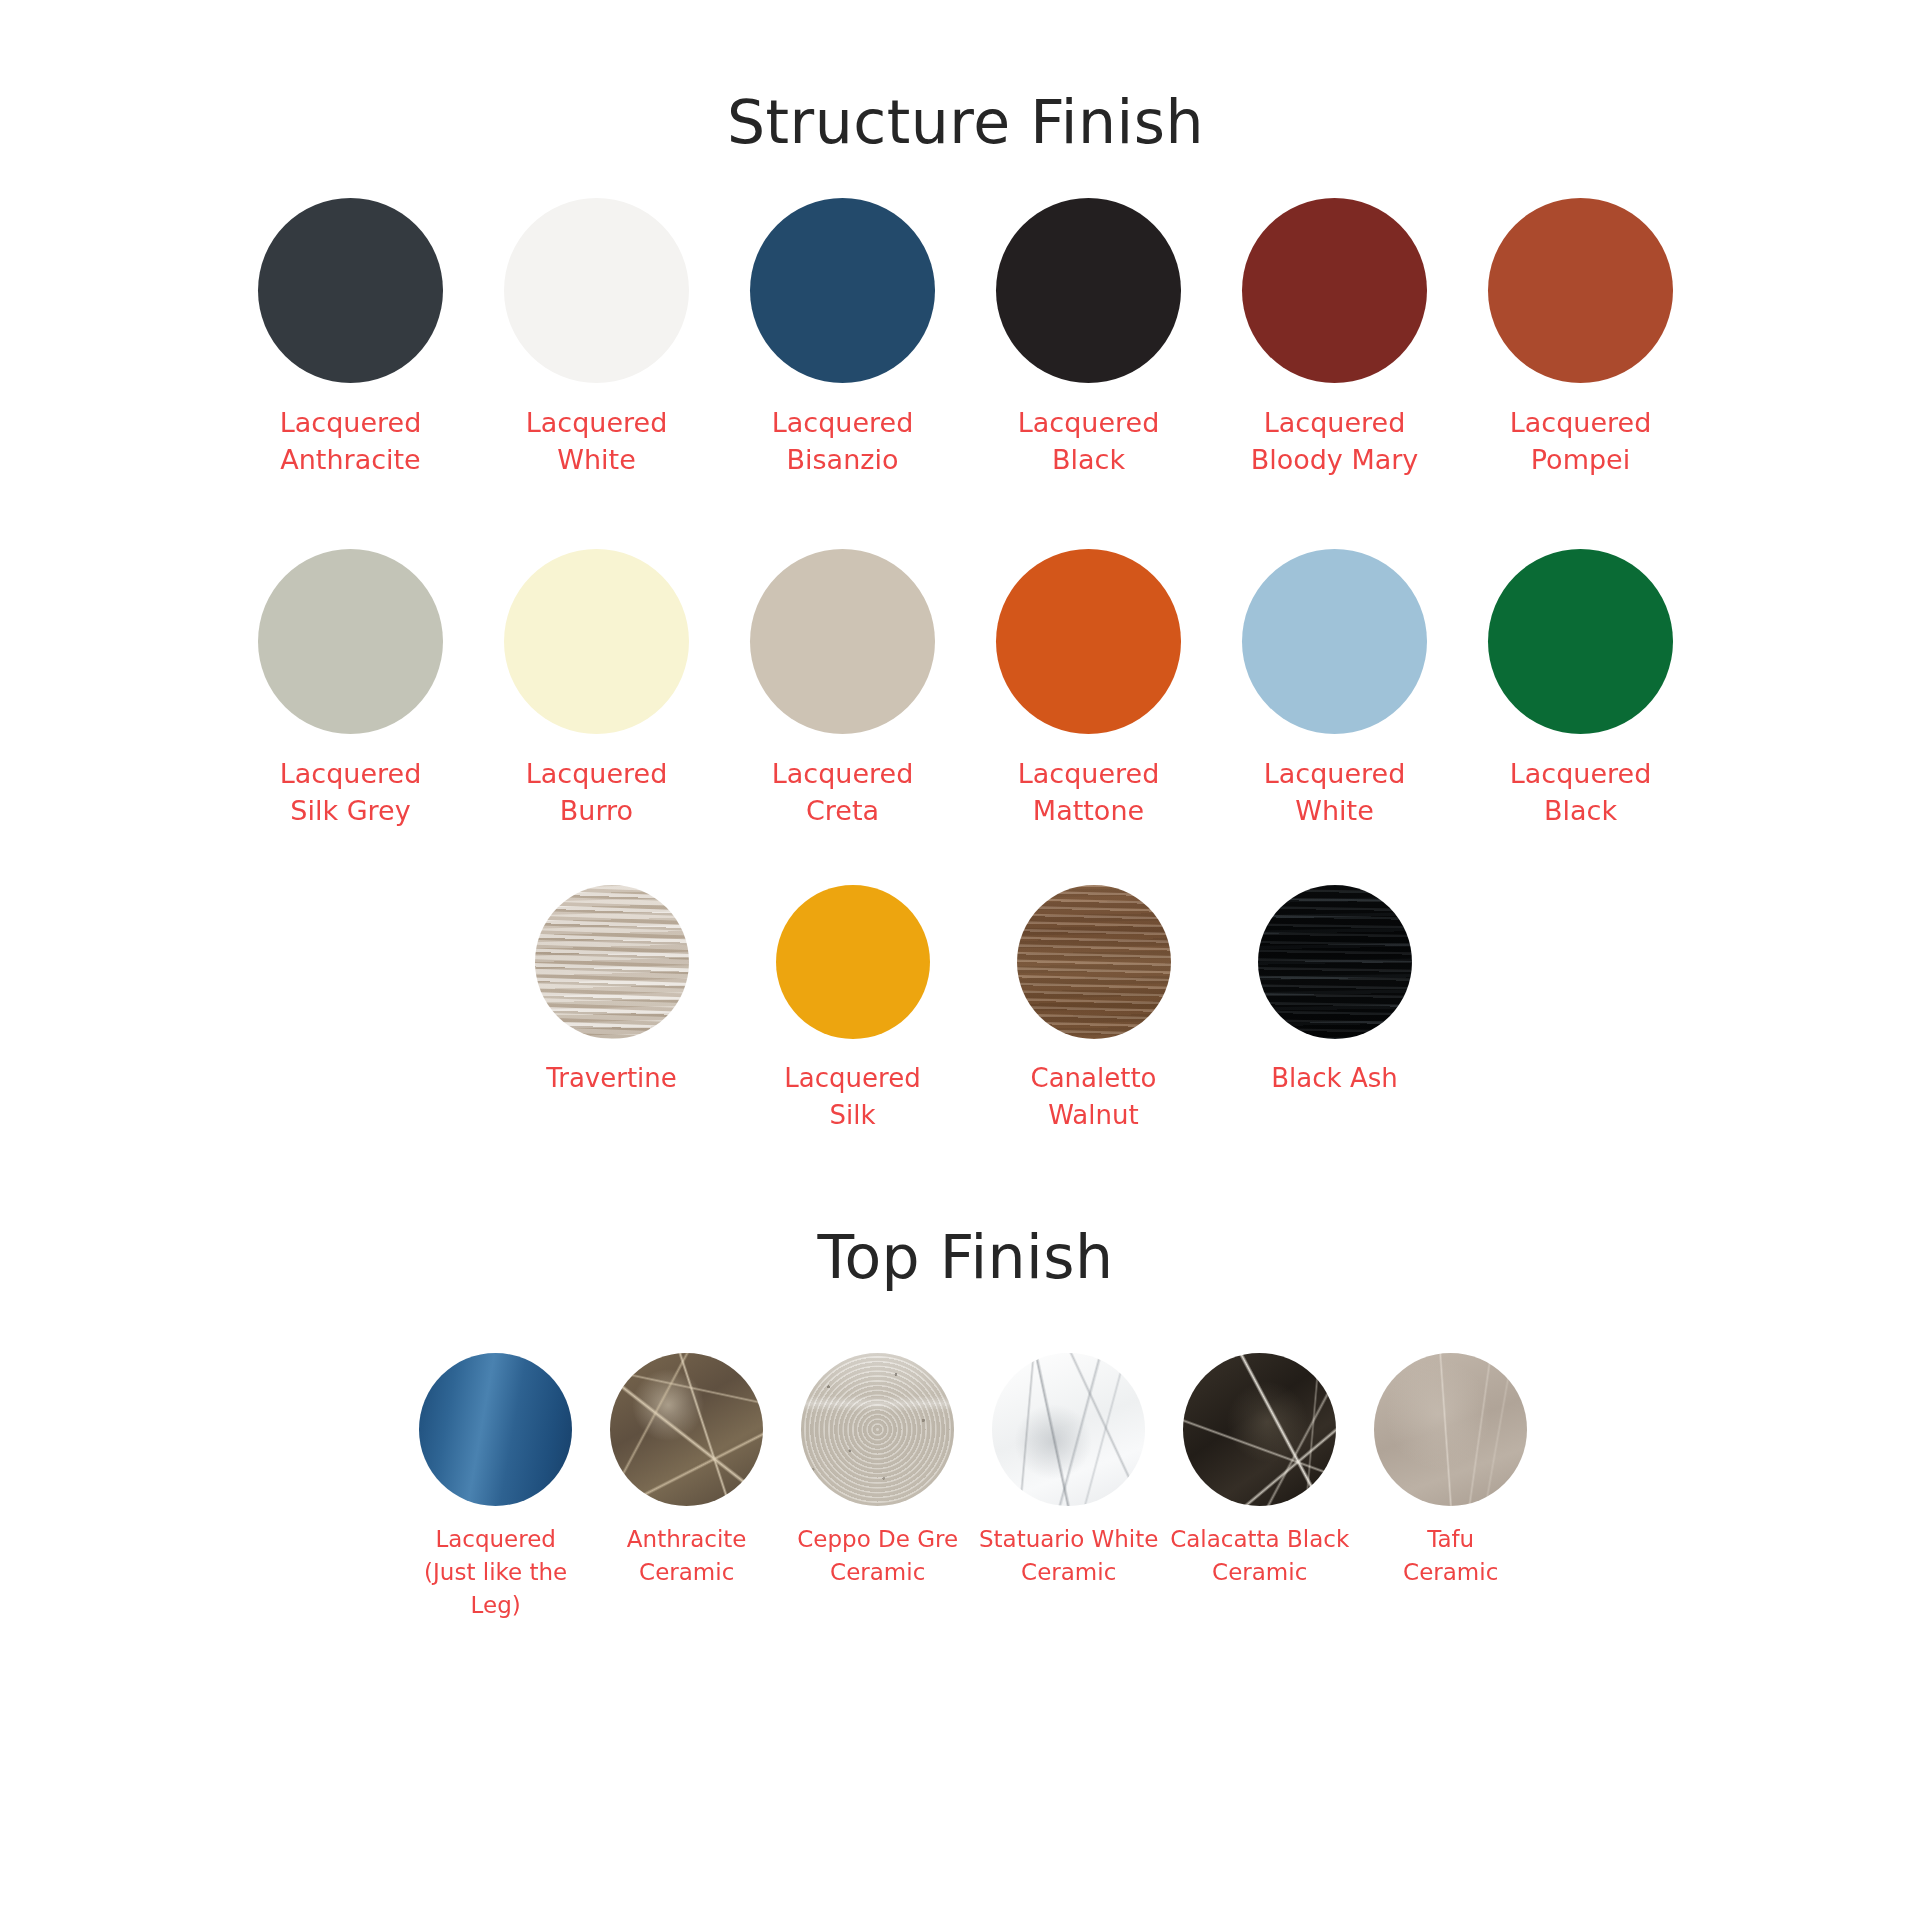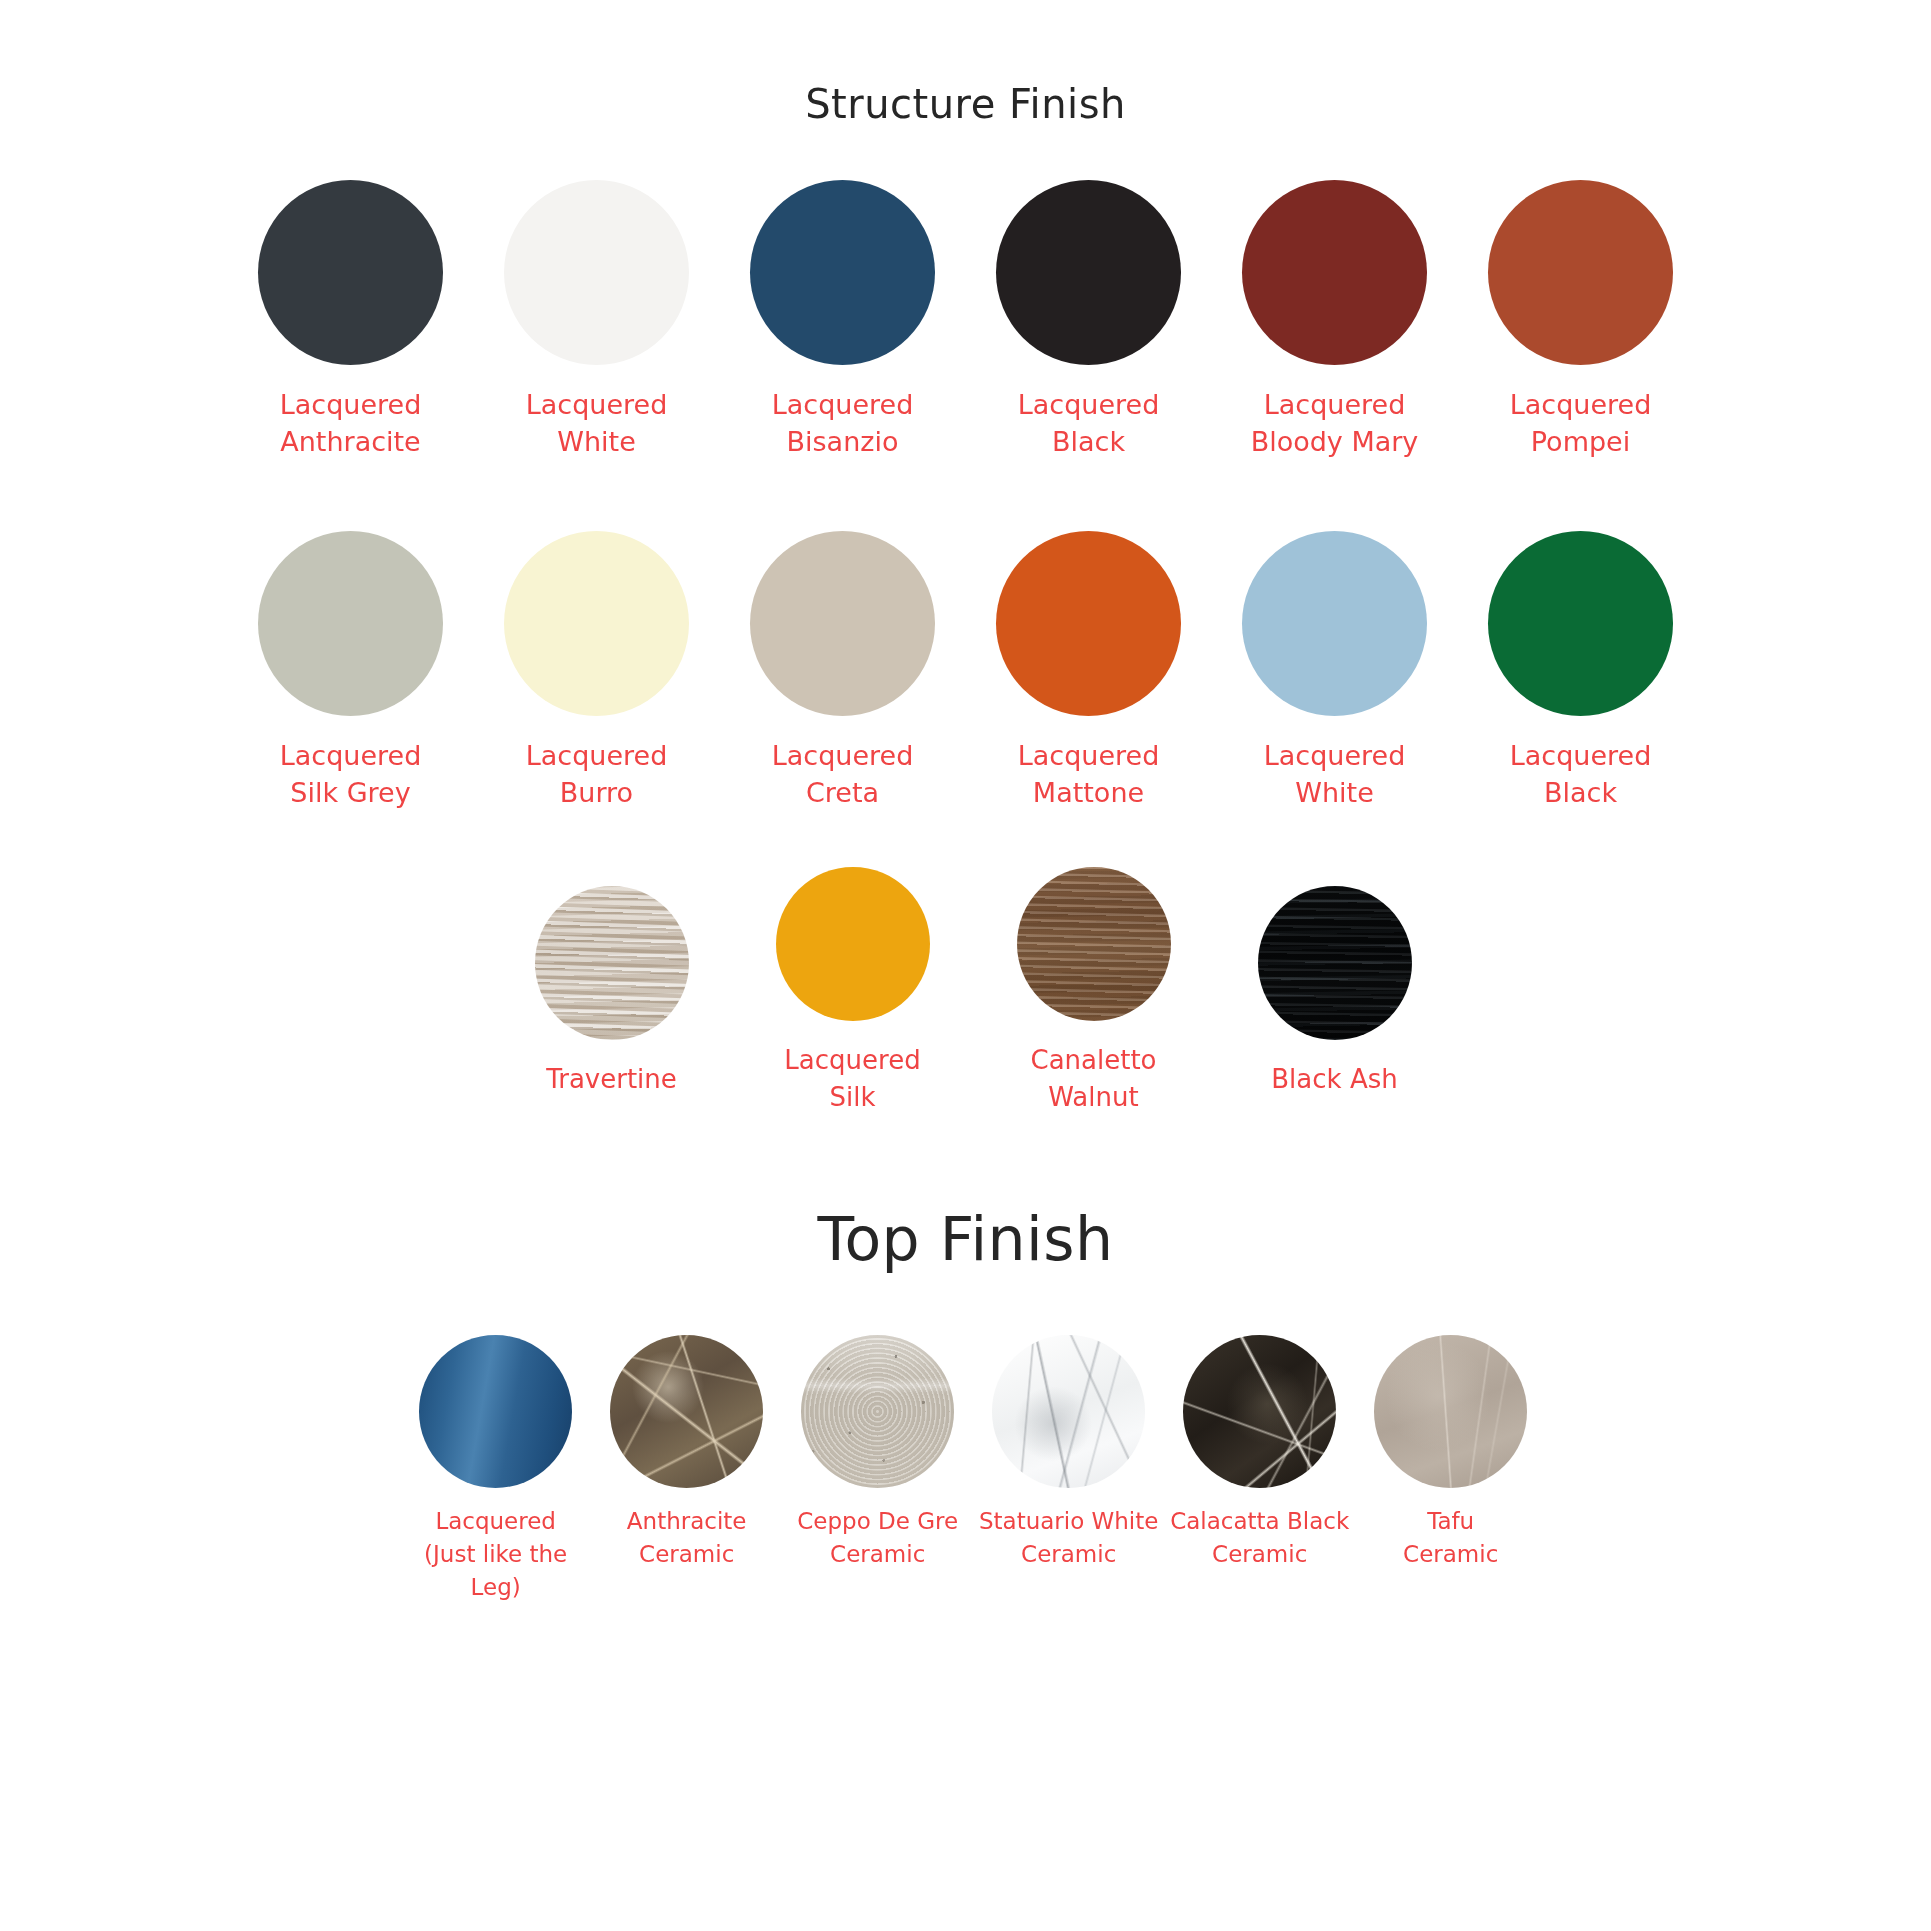--- a/index.html
+++ b/index.html
@@ -24,23 +24,23 @@
   }
 
   
   .section-title {
     text-align: center;
     font-weight: 400;
     color: #262626;
     letter-spacing: 0.5px;
   }
   #structure-title {
-    font-size: 40px;
+    font-size: 60px;
     line-height: 68px;
-    margin-top: 70px;
+    margin-top: 88px;
   }
   #top-title {
     font-size: 60px;
     line-height: 68px;
     margin-top: 16px;
   }
 
   
   .swatch-row {
     display: flex;
@@ -97,21 +97,21 @@
   .row-top-1 .swatch-label {
     font-size: 23px;
     line-height: 33px;
     margin-top: 17.4px;
     width: 189px;
   }
 
   
   .row-struct-1 { margin-top: 42px; }
   .row-struct-2 { margin-top: 71px; }
-  .row-struct-3 { margin-top: 56px; padding-left: 15px; align-items: center; }
+  .row-struct-3 { margin-top: 56px; padding-left: 15px; }
   .row-top-1    { margin-top: 62px; padding-left: 15.4px; }
 
   .spacer-before-top { height: 73px; }
 
   
 
   
   .tex-travertine {
     background-color: #c3b5a4;
     background-image:

